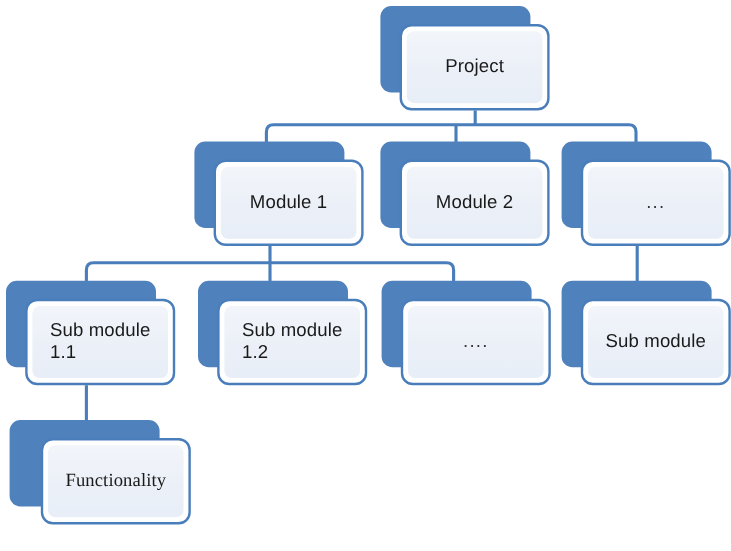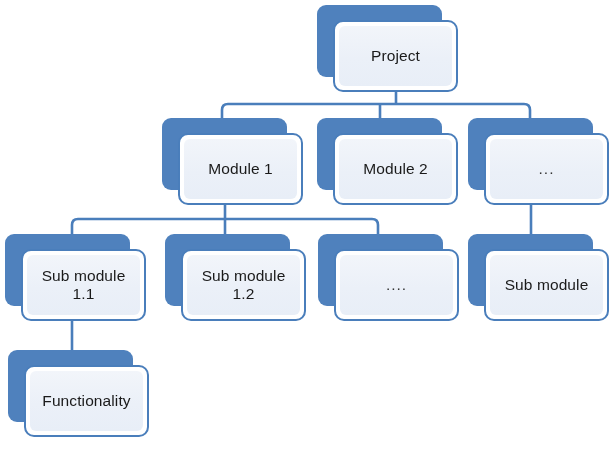--- a/index.html
+++ b/index.html
@@ -31,21 +31,21 @@
   .node .inner{
     position:absolute;left:4px;top:4px;right:4px;bottom:4px;
     border-radius:6px;
     background:linear-gradient(180deg,#F2F5FA 0%,#EBF0F8 55%,#E8EEF7 100%);
     display:flex;align-items:center;justify-content:center;
   }
   .node .label{
     color:#1A1A1A;
     font-size:15.5px;
     line-height:1.18;
-    text-align:center;
+    text-align:left;
     white-space:pre-line;
     letter-spacing:.1px;
   }
   .node.dots .label{font-size:15.5px;letter-spacing:1px;color:#333;}
 </style>
 </head>
 <body>
 
 <div id="canvas">
 
@@ -131,19 +131,19 @@
     <div class="node" style="left: 468px; top: 234px; width: 141px; height: 87px;">
       <div class="plate" style="width: 125px; height: 72px;"></div>
       <div class="card" style="left: 16px; top: 15px; width: 125px; height: 72px;">
         <div class="inner">
           <div class="label">Sub module</div>
         </div>
       </div>
     </div>
     <div class="node" style="left: 8px; top: 350px; width: 141px; height: 87px;">
       <div class="plate" style="width: 125px; height: 72px;"></div>
-      <div class="card" style="left: 16px; top: 15px; width: 125px; height: 72px;">
+      <div class="card" style="left: 26px; top: 15px; width: 125px; height: 72px; font-family: Liberation Serif, serif;">
         <div class="inner">
           <div class="label">Functionality</div>
         </div>
       </div>
     </div>
   </div>
 
 </body></html>

